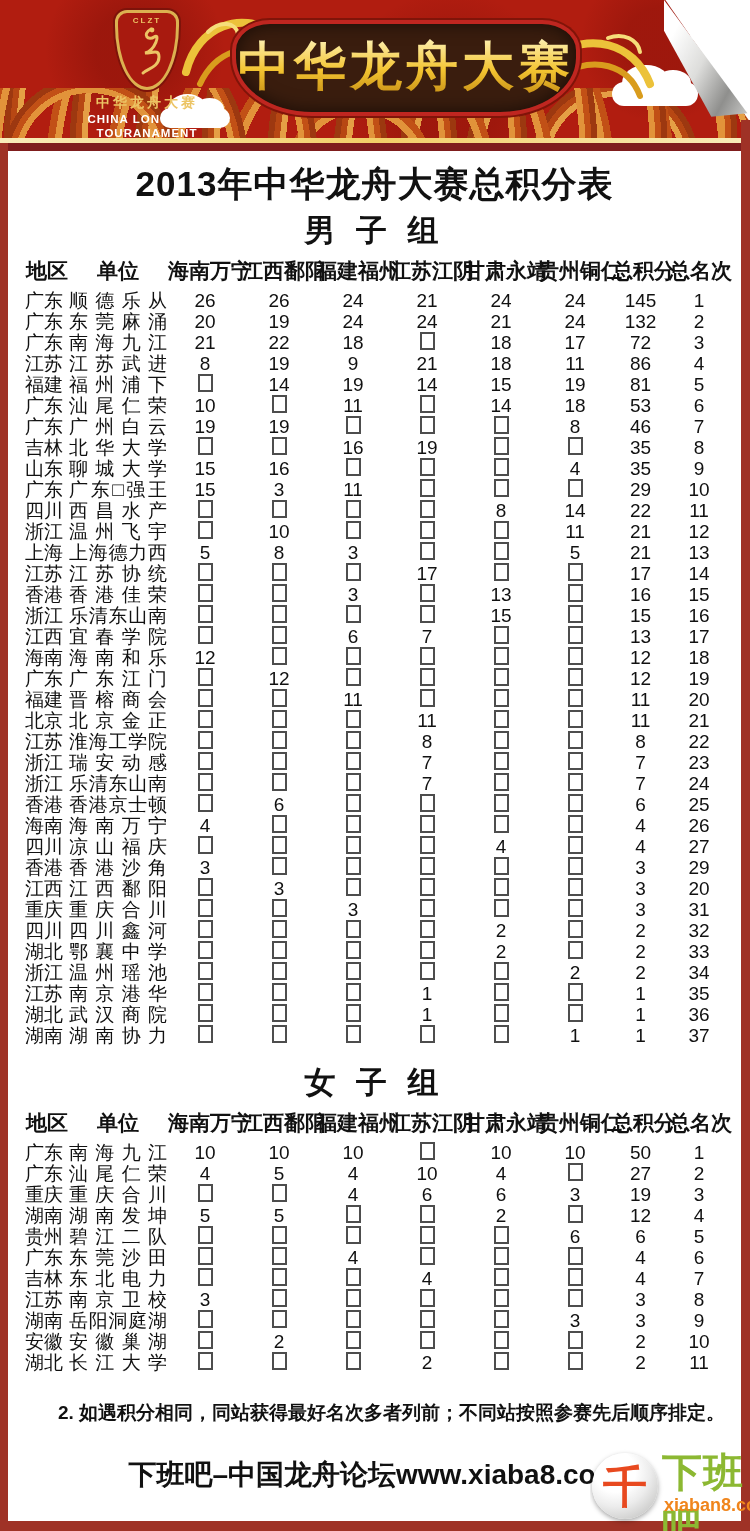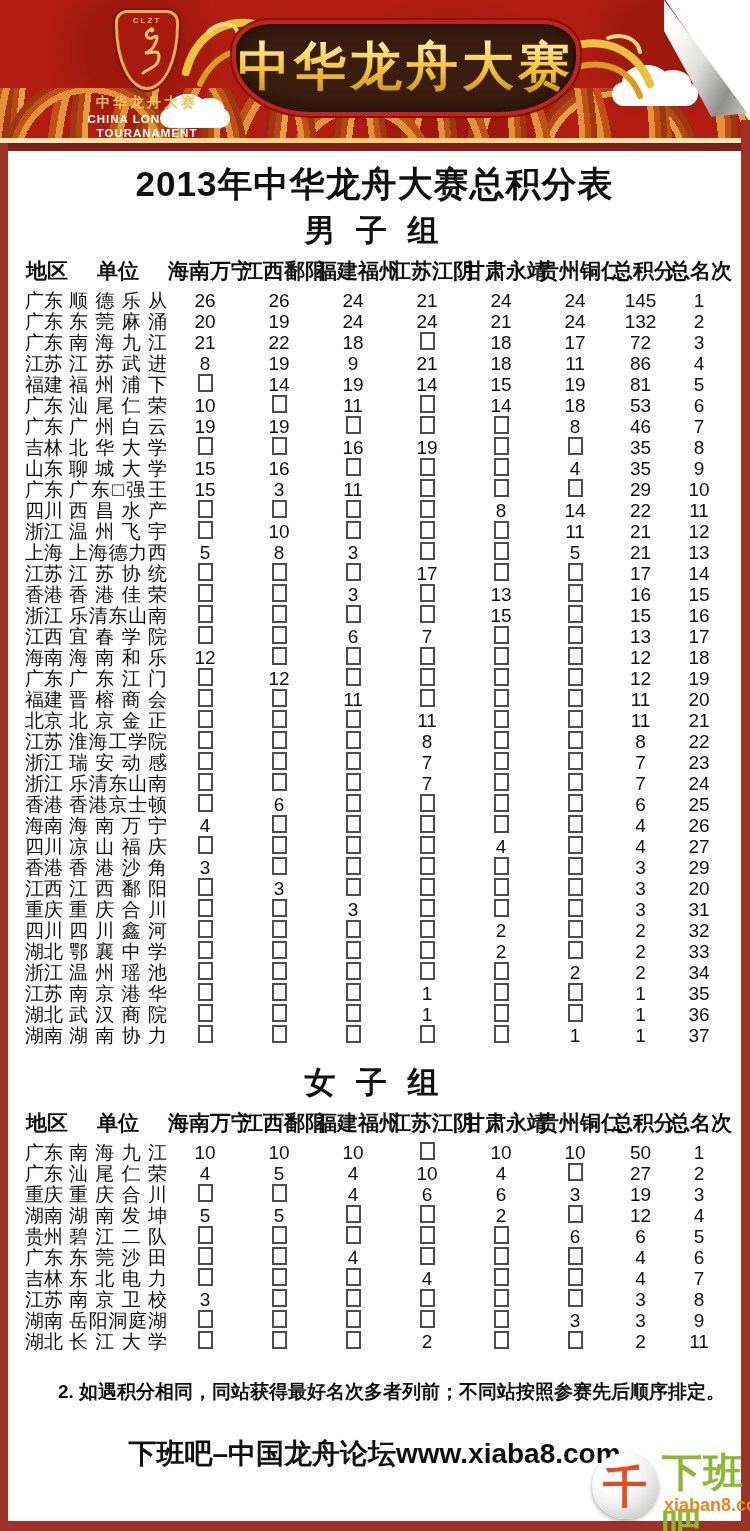--- a/index.html
+++ b/index.html
@@ -825,20 +825,34 @@
             <td><span class="box"></span></td>
             <td><span class="box"></span></td>
             <td><span class="box"></span></td>
             <td><span class="box"></span></td>
             <td><span class="box"></span></td>
             <td>3</td>
             <td>3</td>
             <td>9</td>
           </tr>
           <tr>
+            <td class="region">安徽</td>
+            <td class="unit">
+              <span class="just">安徽巢湖</span>
+            </td>
+            <td><span class="box"></span></td>
+            <td>2</td>
+            <td><span class="box"></span></td>
+            <td><span class="box"></span></td>
+            <td><span class="box"></span></td>
+            <td><span class="box"></span></td>
+            <td>2</td>
+            <td>10</td>
+          </tr>
+          <tr>
             <td class="region">湖北</td>
             <td class="unit">
               <span class="just">长江大学</span>
             </td>
             <td><span class="box"></span></td>
             <td><span class="box"></span></td>
             <td><span class="box"></span></td>
             <td>2</td>
             <td><span class="box"></span></td>
             <td><span class="box"></span></td>

